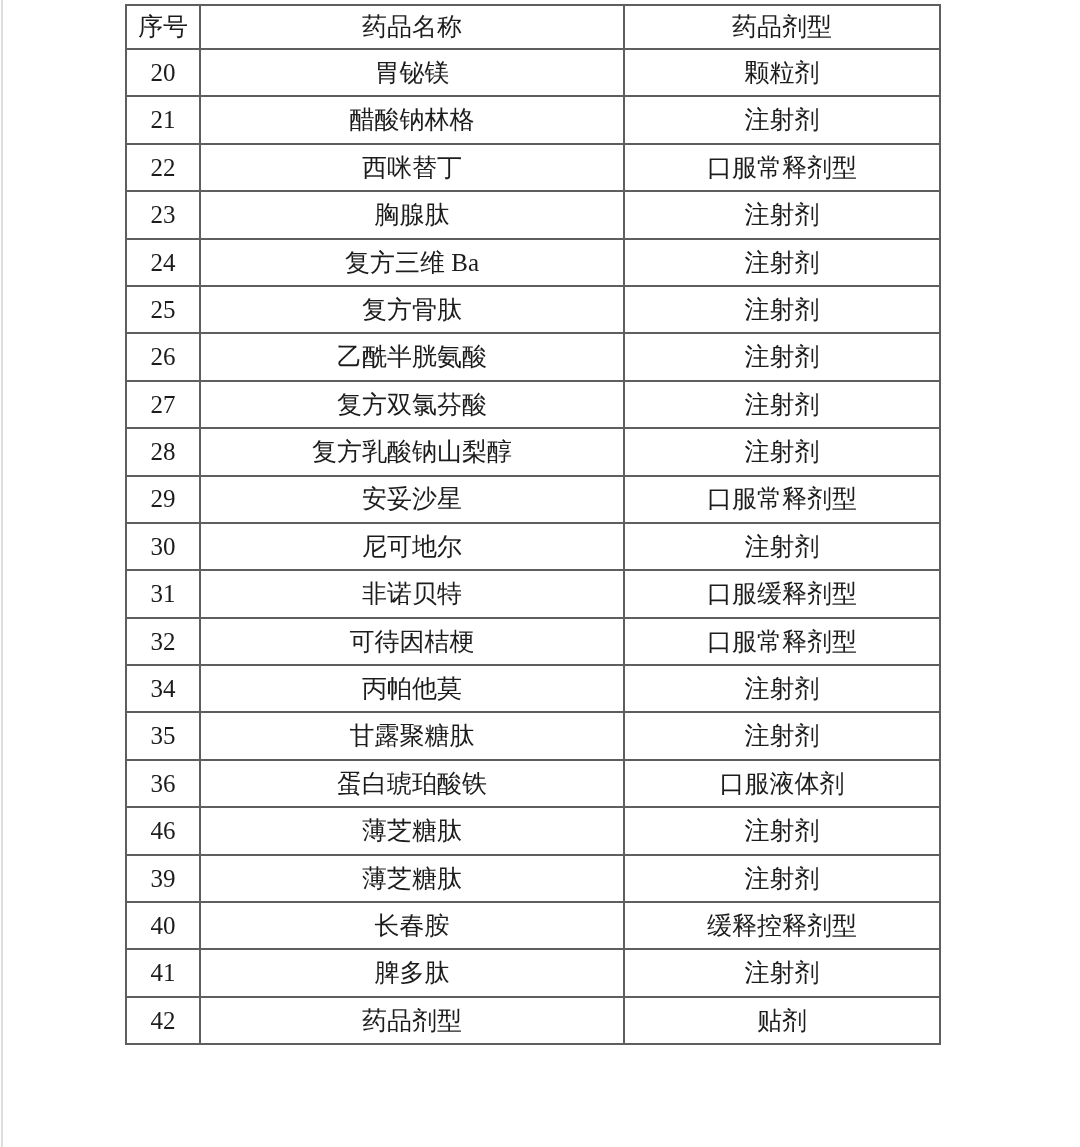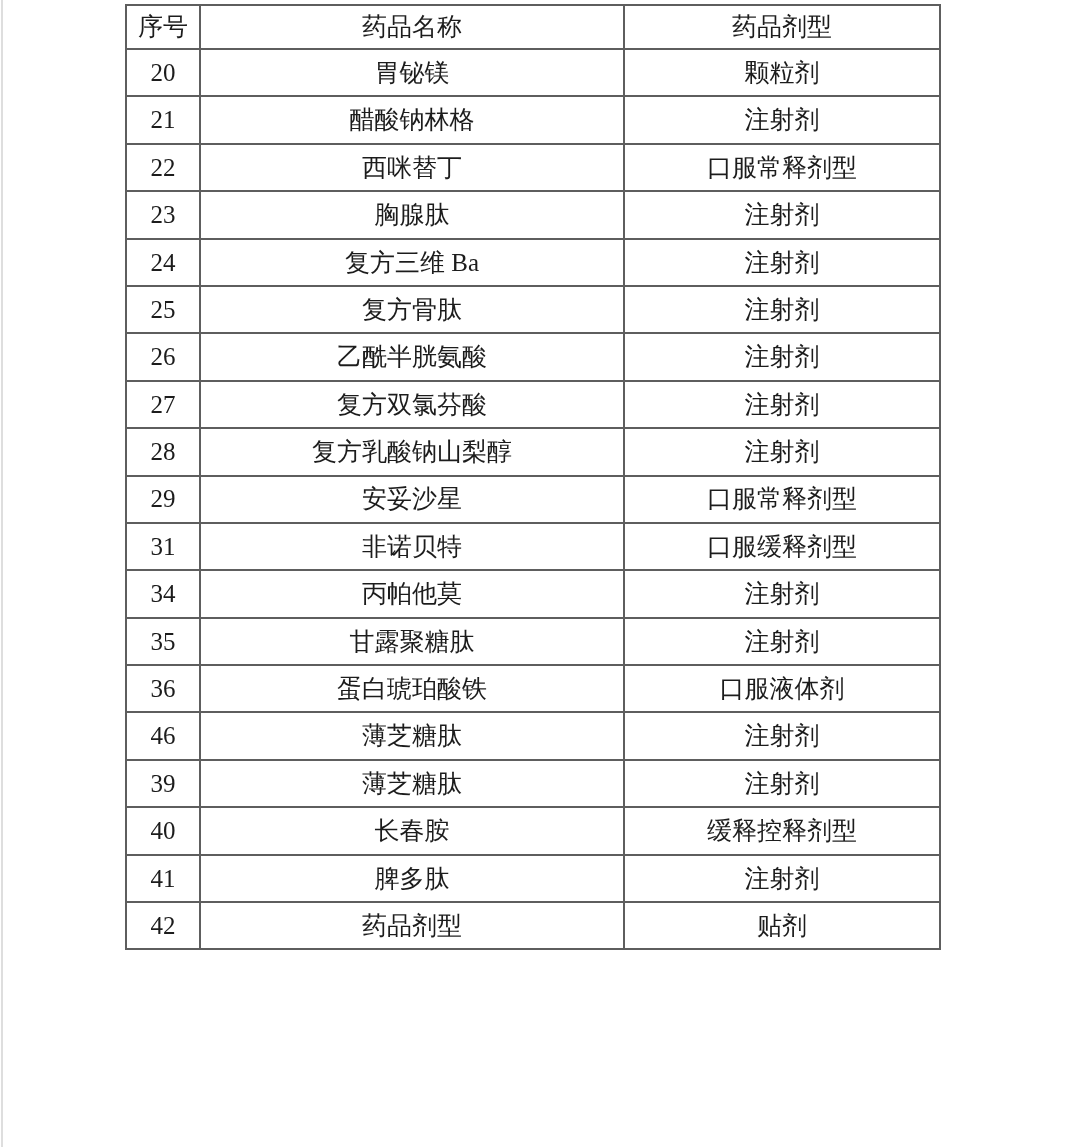--- a/index.html
+++ b/index.html
@@ -109,23 +109,33 @@
         <td>28</td>
         <td>复方乳酸钠山梨醇</td>
         <td>注射剂</td>
       </tr>
       <tr>
         <td>29</td>
         <td>安妥沙星</td>
         <td>口服常释剂型</td>
       </tr>
       <tr>
+        <td>30</td>
+        <td>尼可地尔</td>
+        <td>注射剂</td>
+      </tr>
+      <tr>
         <td>31</td>
         <td>非诺贝特</td>
         <td>口服缓释剂型</td>
+      </tr>
+      <tr>
+        <td>32</td>
+        <td>可待因桔梗</td>
+        <td>口服常释剂型</td>
       </tr>
       <tr>
         <td>34</td>
         <td>丙帕他莫</td>
         <td>注射剂</td>
       </tr>
       <tr>
         <td>35</td>
         <td>甘露聚糖肽</td>
         <td>注射剂</td>

